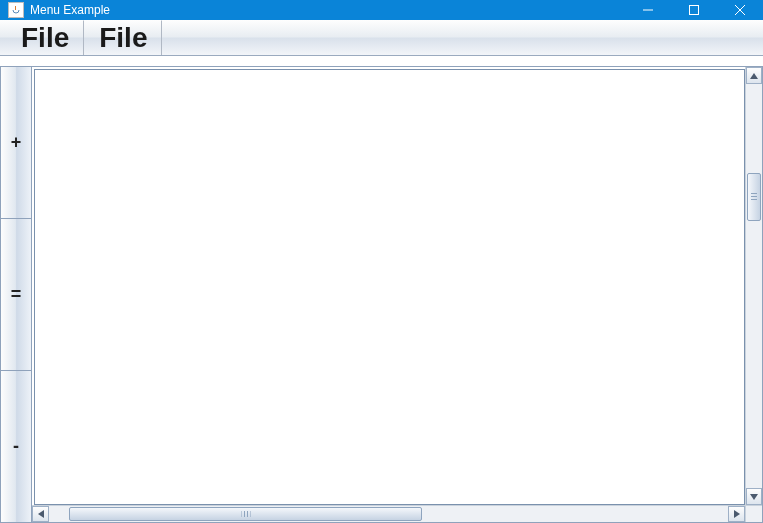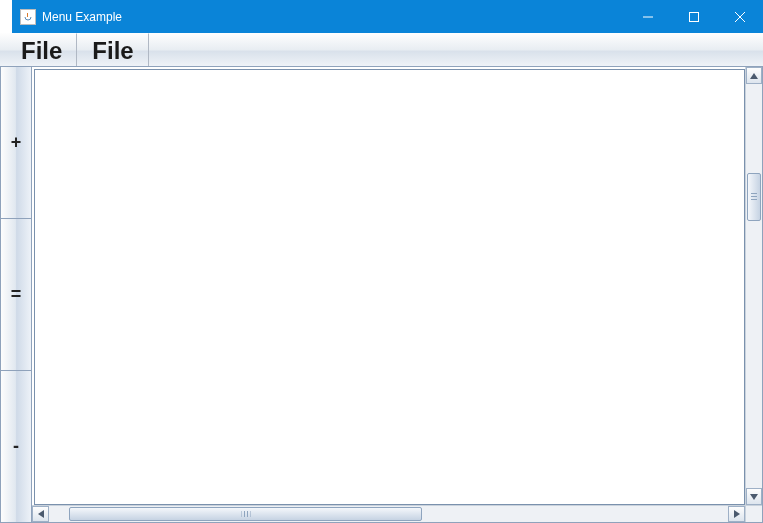--- a/index.html
+++ b/index.html
@@ -7,27 +7,26 @@
     margin: 0;
     font-family: Tahoma, "Segoe UI", Arial, sans-serif;
     background: #fff;
     width: 763px;
     height: 523px;
     overflow: hidden;
     position: relative;
   }
   .titlebar {
     background: #0a84d8;
-    height: 33px;
+    height: 20px;
     display: flex;
     align-items: center;
     color: #fff;
     font-size: 12px;
     padding-left: 8px;
-    margin-left: 12px;
   }
   .titlebar .java-icon {
     width: 16px; height: 16px;
     background: #fff;
     border: 1px solid #bdbdbd;
     margin-right: 6px;
     position: relative;
     display: flex;
     align-items: center;
     justify-content: center;
@@ -50,21 +49,21 @@
   .menubar {
     height: 36px;
     background: linear-gradient(#fefefe, #e8edf2 48%, #d9e1eb 52%, #f2f5f9);
     border-bottom: 1px solid #9aaabf;
     display: flex;
     align-items: stretch;
     padding-left: 6px;
   }
   .menu-item {
     padding: 0 14px;
-    font-size: 24px;
+    font-size: 28px;
     font-weight: bold;
     color: #1a1a1a;
     display: flex;
     align-items: center;
     border: 1px solid transparent;
     border-bottom: none;
   }
   .menu-item:first-child {
     border-right: 1px solid #b0b8c4;
   }

